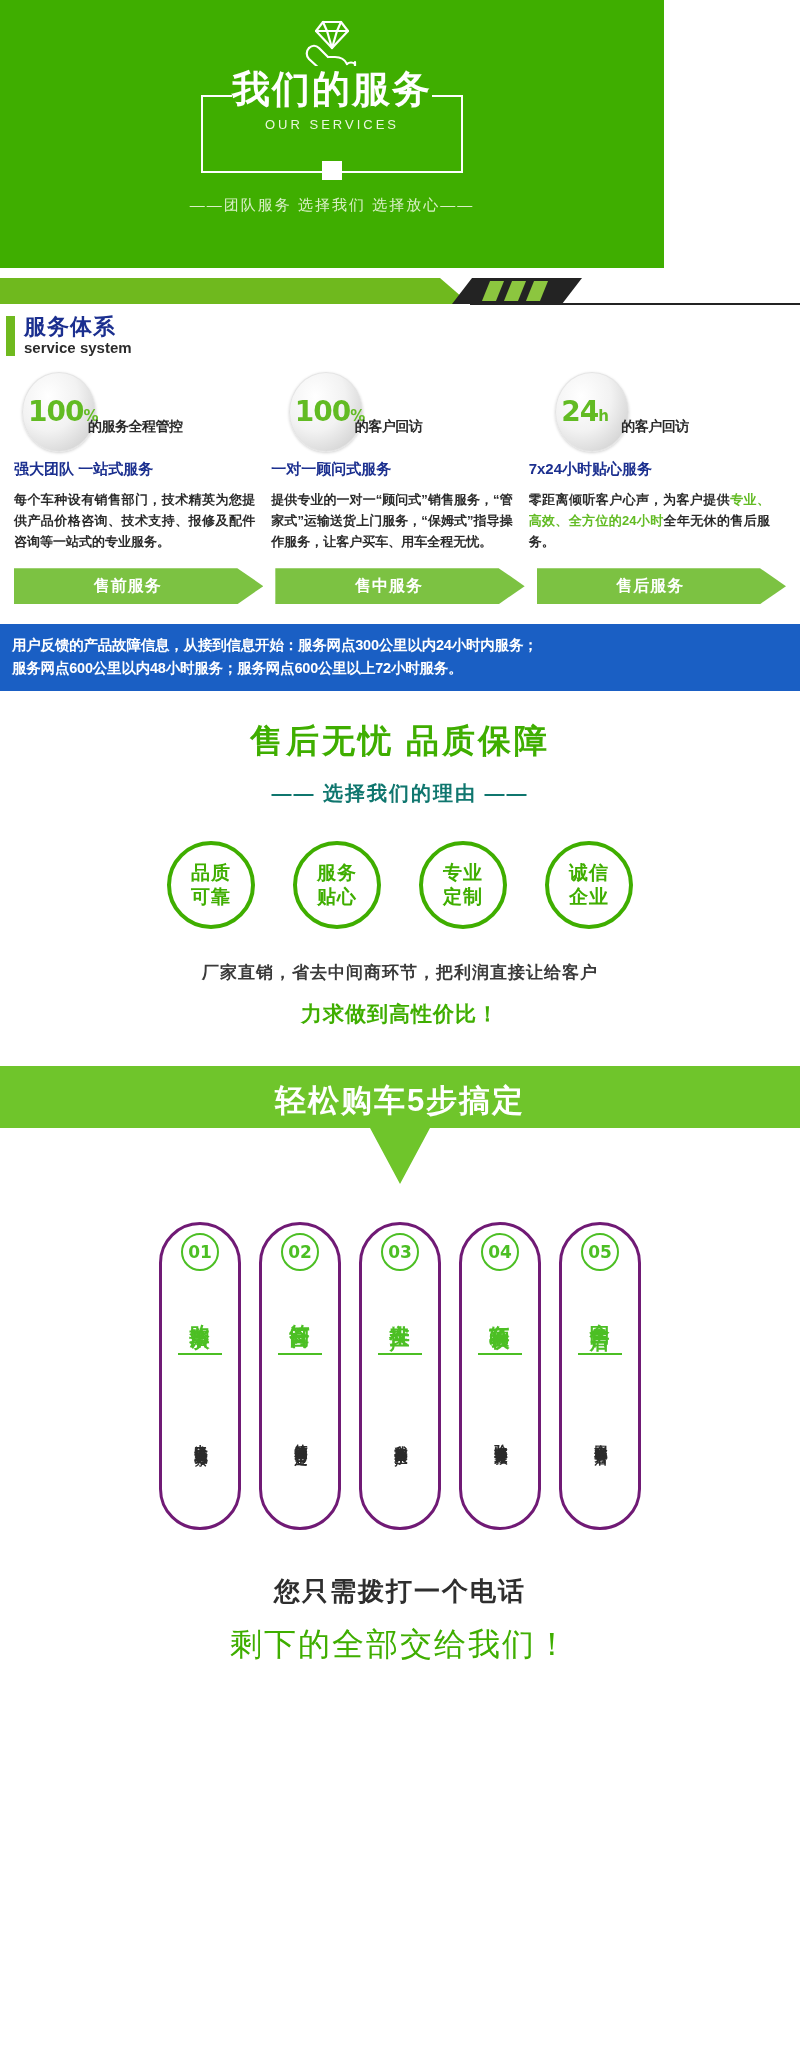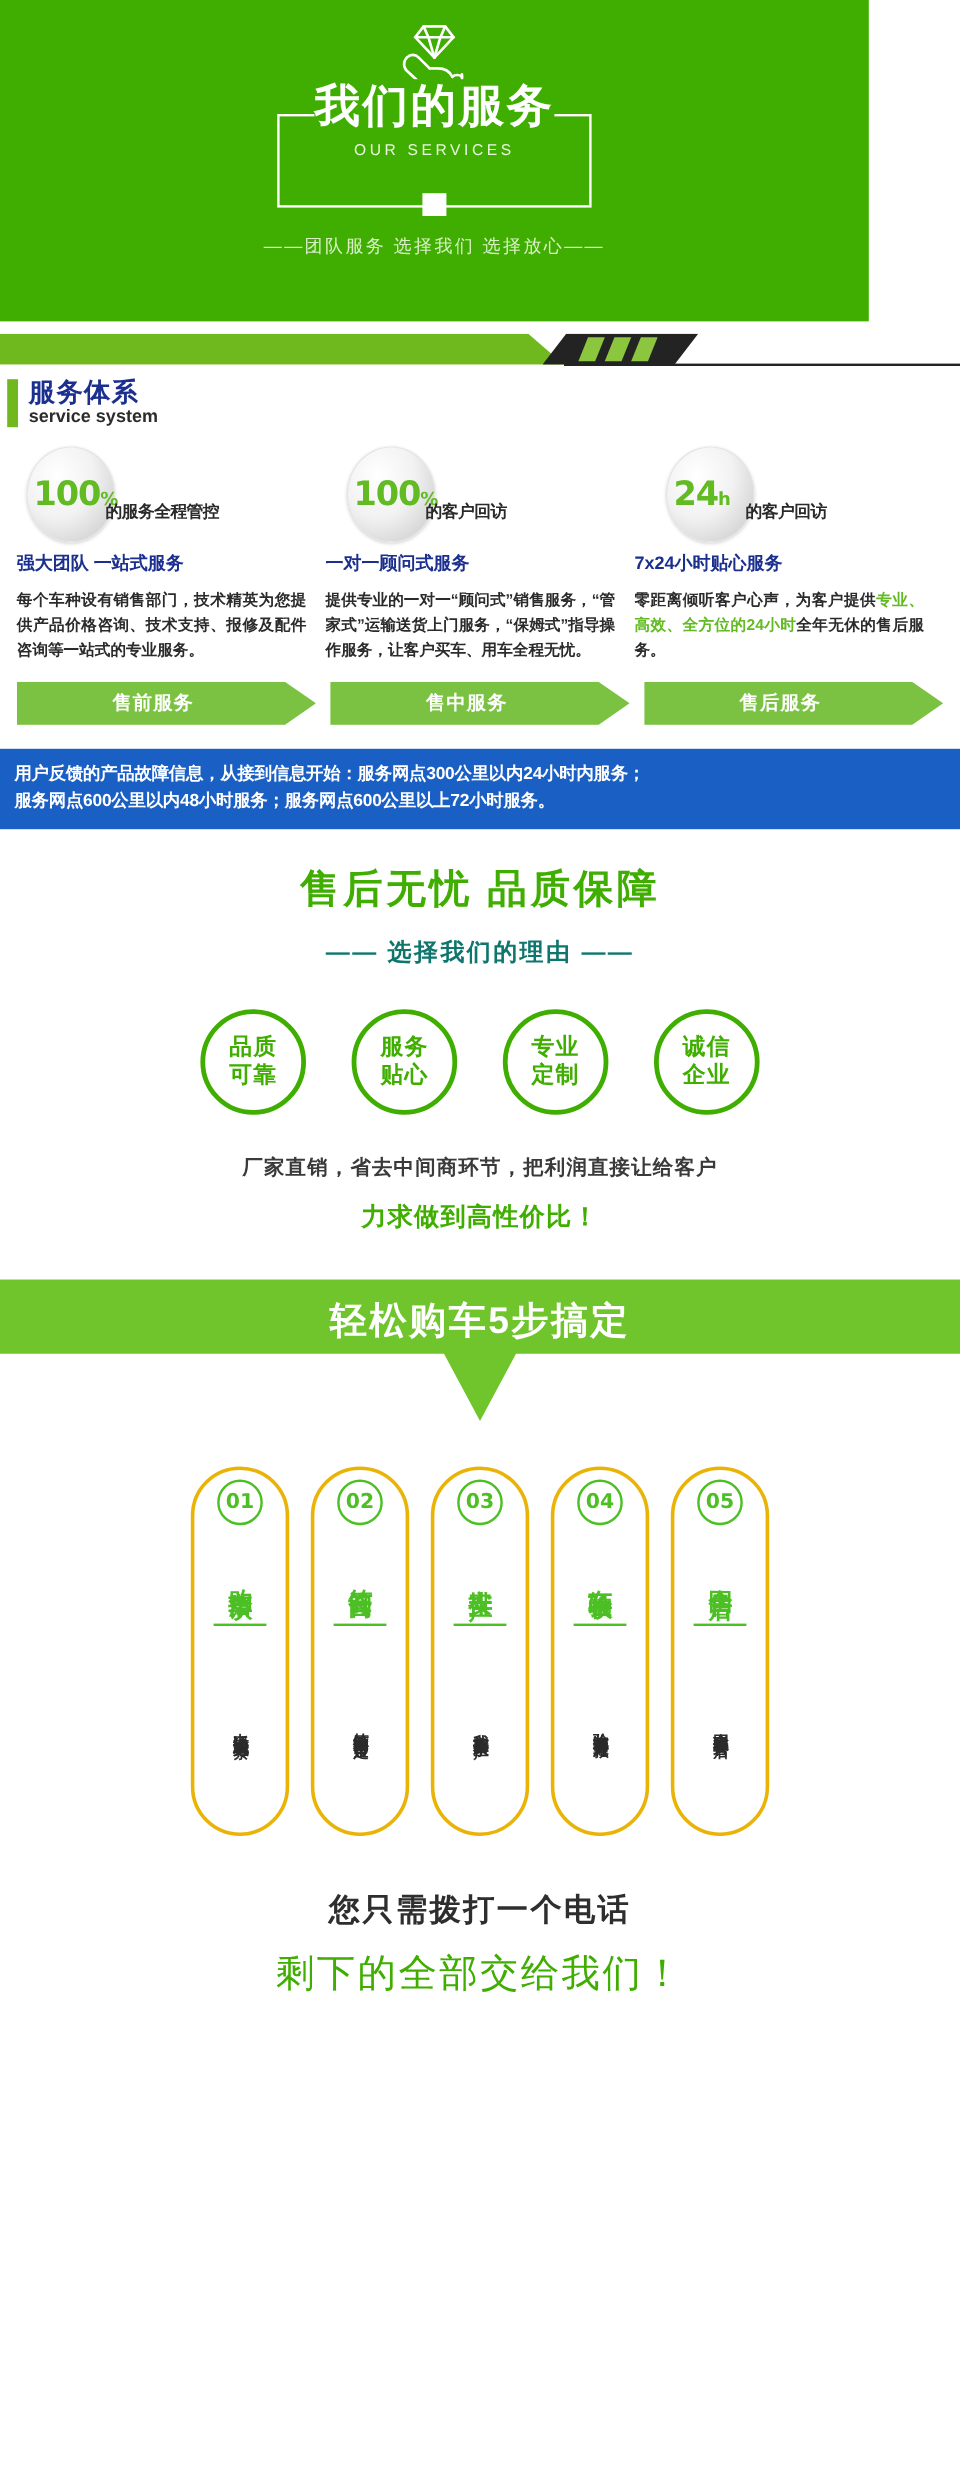--- a/index.html
+++ b/index.html
@@ -6,21 +6,21 @@
   html, body {
     width: 800px;
     background: #ffffff;
     font-family: "Liberation Sans", "DejaVu Sans", sans-serif;
   }
   body { width: 800px; height: 2061px; position: relative; overflow: hidden; }
 
   
   .hero {
     position: relative;
-    width: 724px; height: 268px;
+    width: 664px; height: 268px;
     background: #3fae00;
     overflow: hidden;
   }
   .hero-icon {
     position: absolute; left: 50%; top: 18px;
     transform: translateX(-50%);
     width: 62px; height: 68px;
   }
   .hero-frame {
     position: absolute; left: 50%; top: 95px;
@@ -291,21 +291,21 @@
 
   
   .steps {
     display: flex;
     justify-content: center;
     gap: 18px;
     margin-top: 38px;
   }
   .step {
     width: 82px;
-    border: 3px solid #eab308;
+    border: 3px solid #701a75;
     border-radius: 41px;
     padding: 8px 0 14px 0;
     display: flex;
     flex-direction: column;
     align-items: center;
   }
   .step-num {
     width: 38px; height: 38px;
     border-radius: 50%;
     border: 2px solid #4cbf24;

